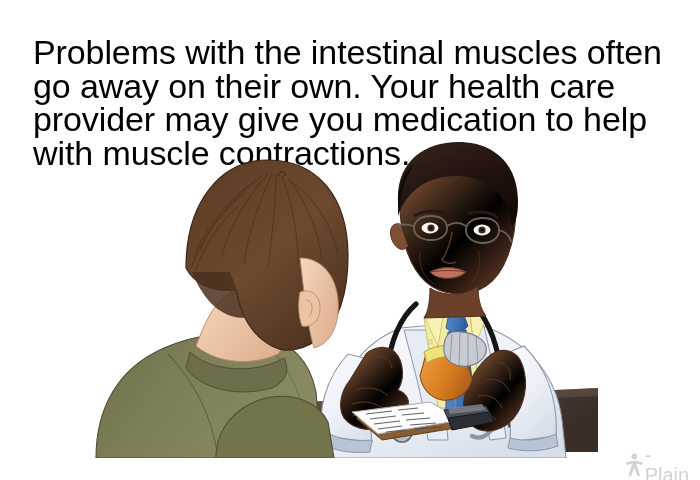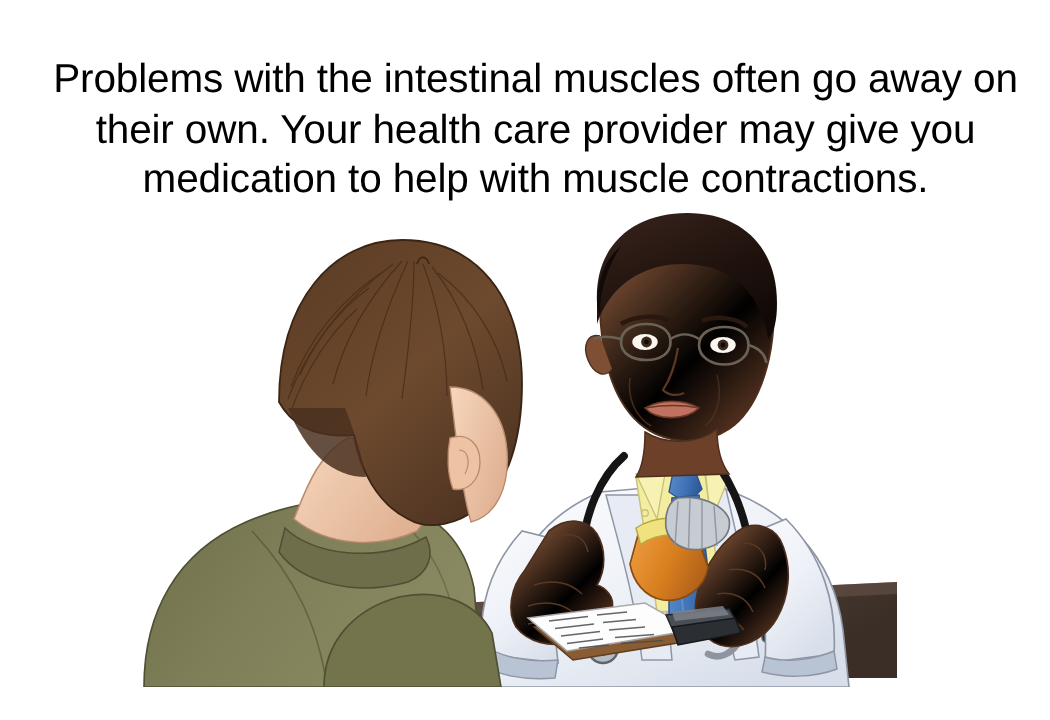--- a/index.html
+++ b/index.html
@@ -17,27 +17,26 @@
     height: 480px;
     background: #ffffff;
     overflow: hidden;
   }
   
   #caption {
     position: absolute;
     left: 33px;
     top: 36px;
     width: 648px;
-    font-size: 27px;
+    font-size: 34px;
     line-height: 33.5px;
     color: #000000;
     letter-spacing: -0.1px;
     white-space: pre-line;
     font-family: "Liberation Sans", sans-serif;
-    text-align: center;
   }
   
   #illustration {
     position: absolute;
     left: 0;
     top: 140px;
     width: 700px;
     height: 318px;
   }
   #illustration svg {
@@ -306,14 +305,23 @@
         <path d="M448 268 L482 264 L486 270 L450 274 Z" fill="#7d838b" opacity="0.85"></path>
       </g>
 
       <g>
         <path d="M216 318 C216 288 236 266 266 258 C294 252 318 262 328 282
                  L334 318 Z" fill="#73734c" stroke="#4f4f34" stroke-width="1.1"></path>
       </g>
     </svg>
   </div>
 
+  <div id="logo">
+    <div class="logo-row">
+      <svg width="19" height="24" viewBox="0 0 19 24">
+        <circle cx="9.5" cy="3.4" r="3" fill="#d2d2d2"></circle>
+        <path d="M1 9.5 L8.2 7.6 L10.8 7.6 L18 9.5 L17.2 12 L11.6 10.6 L15.4 22.6 L12.6 23.4 L9.5 14.2 L6.4 23.4 L3.6 22.6 L7.4 10.6 L1.8 12 Z" fill="#d2d2d2"></path>
+      </svg>
+      <span class="logo-text">-Plain</span>
+    </div>
+  </div>
 
 </div>
 
 </body></html>

